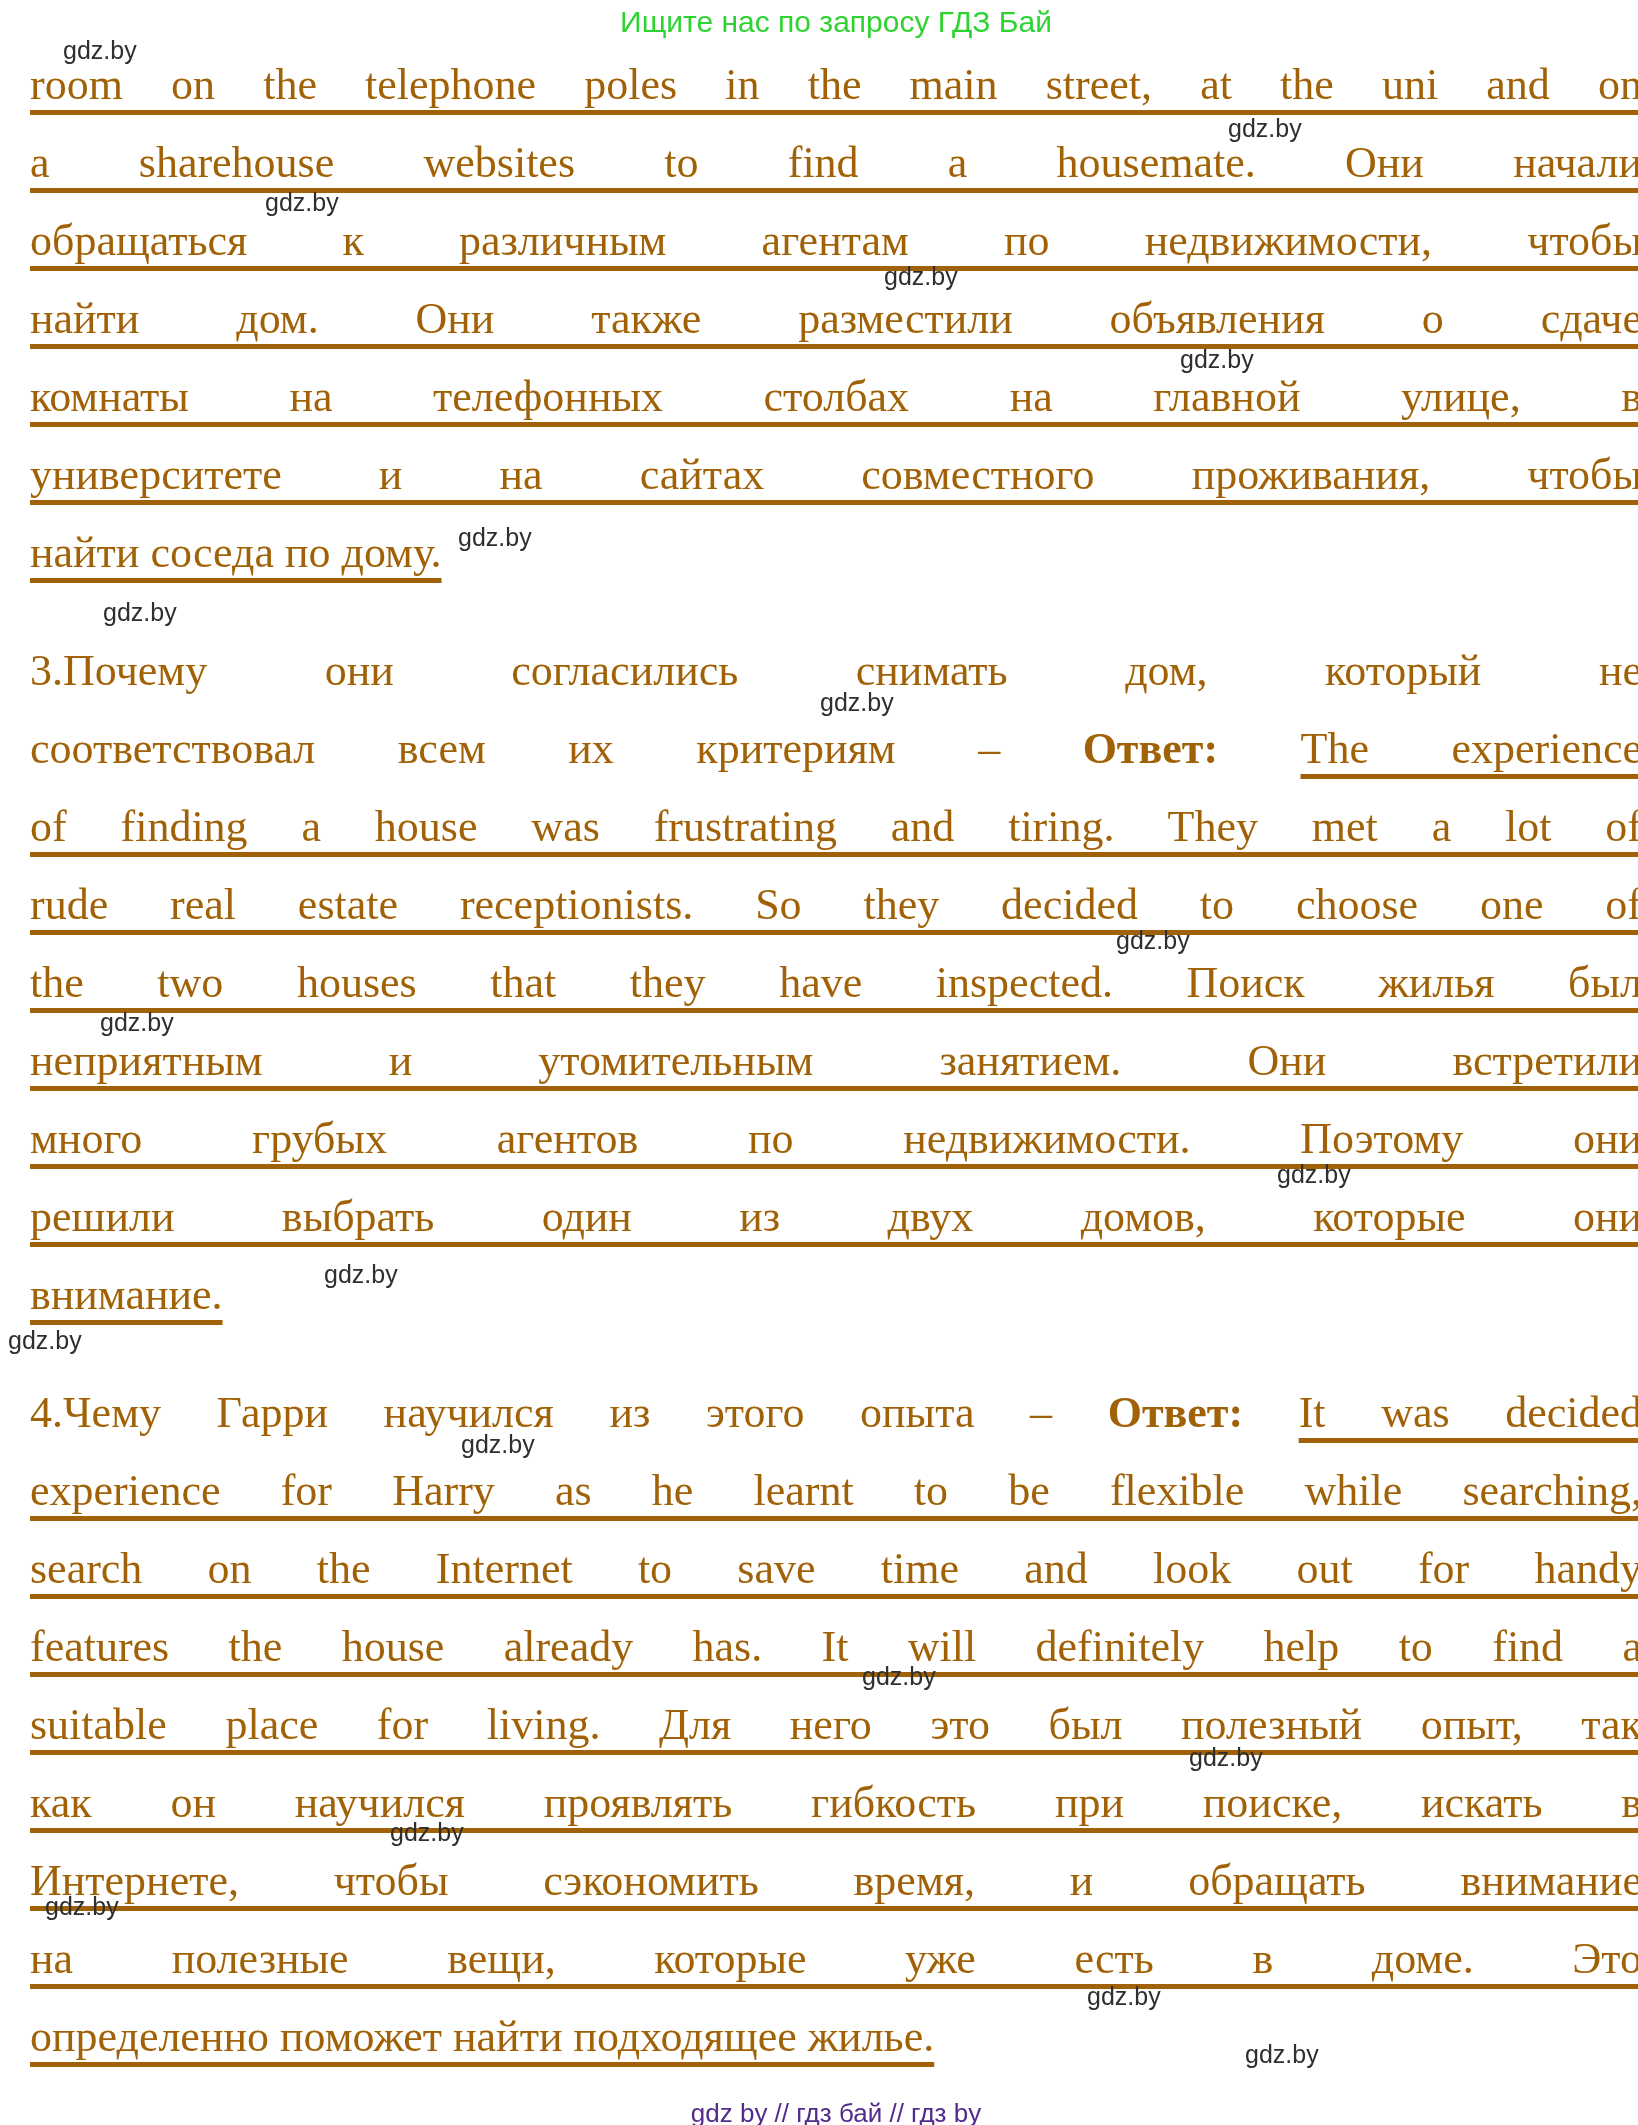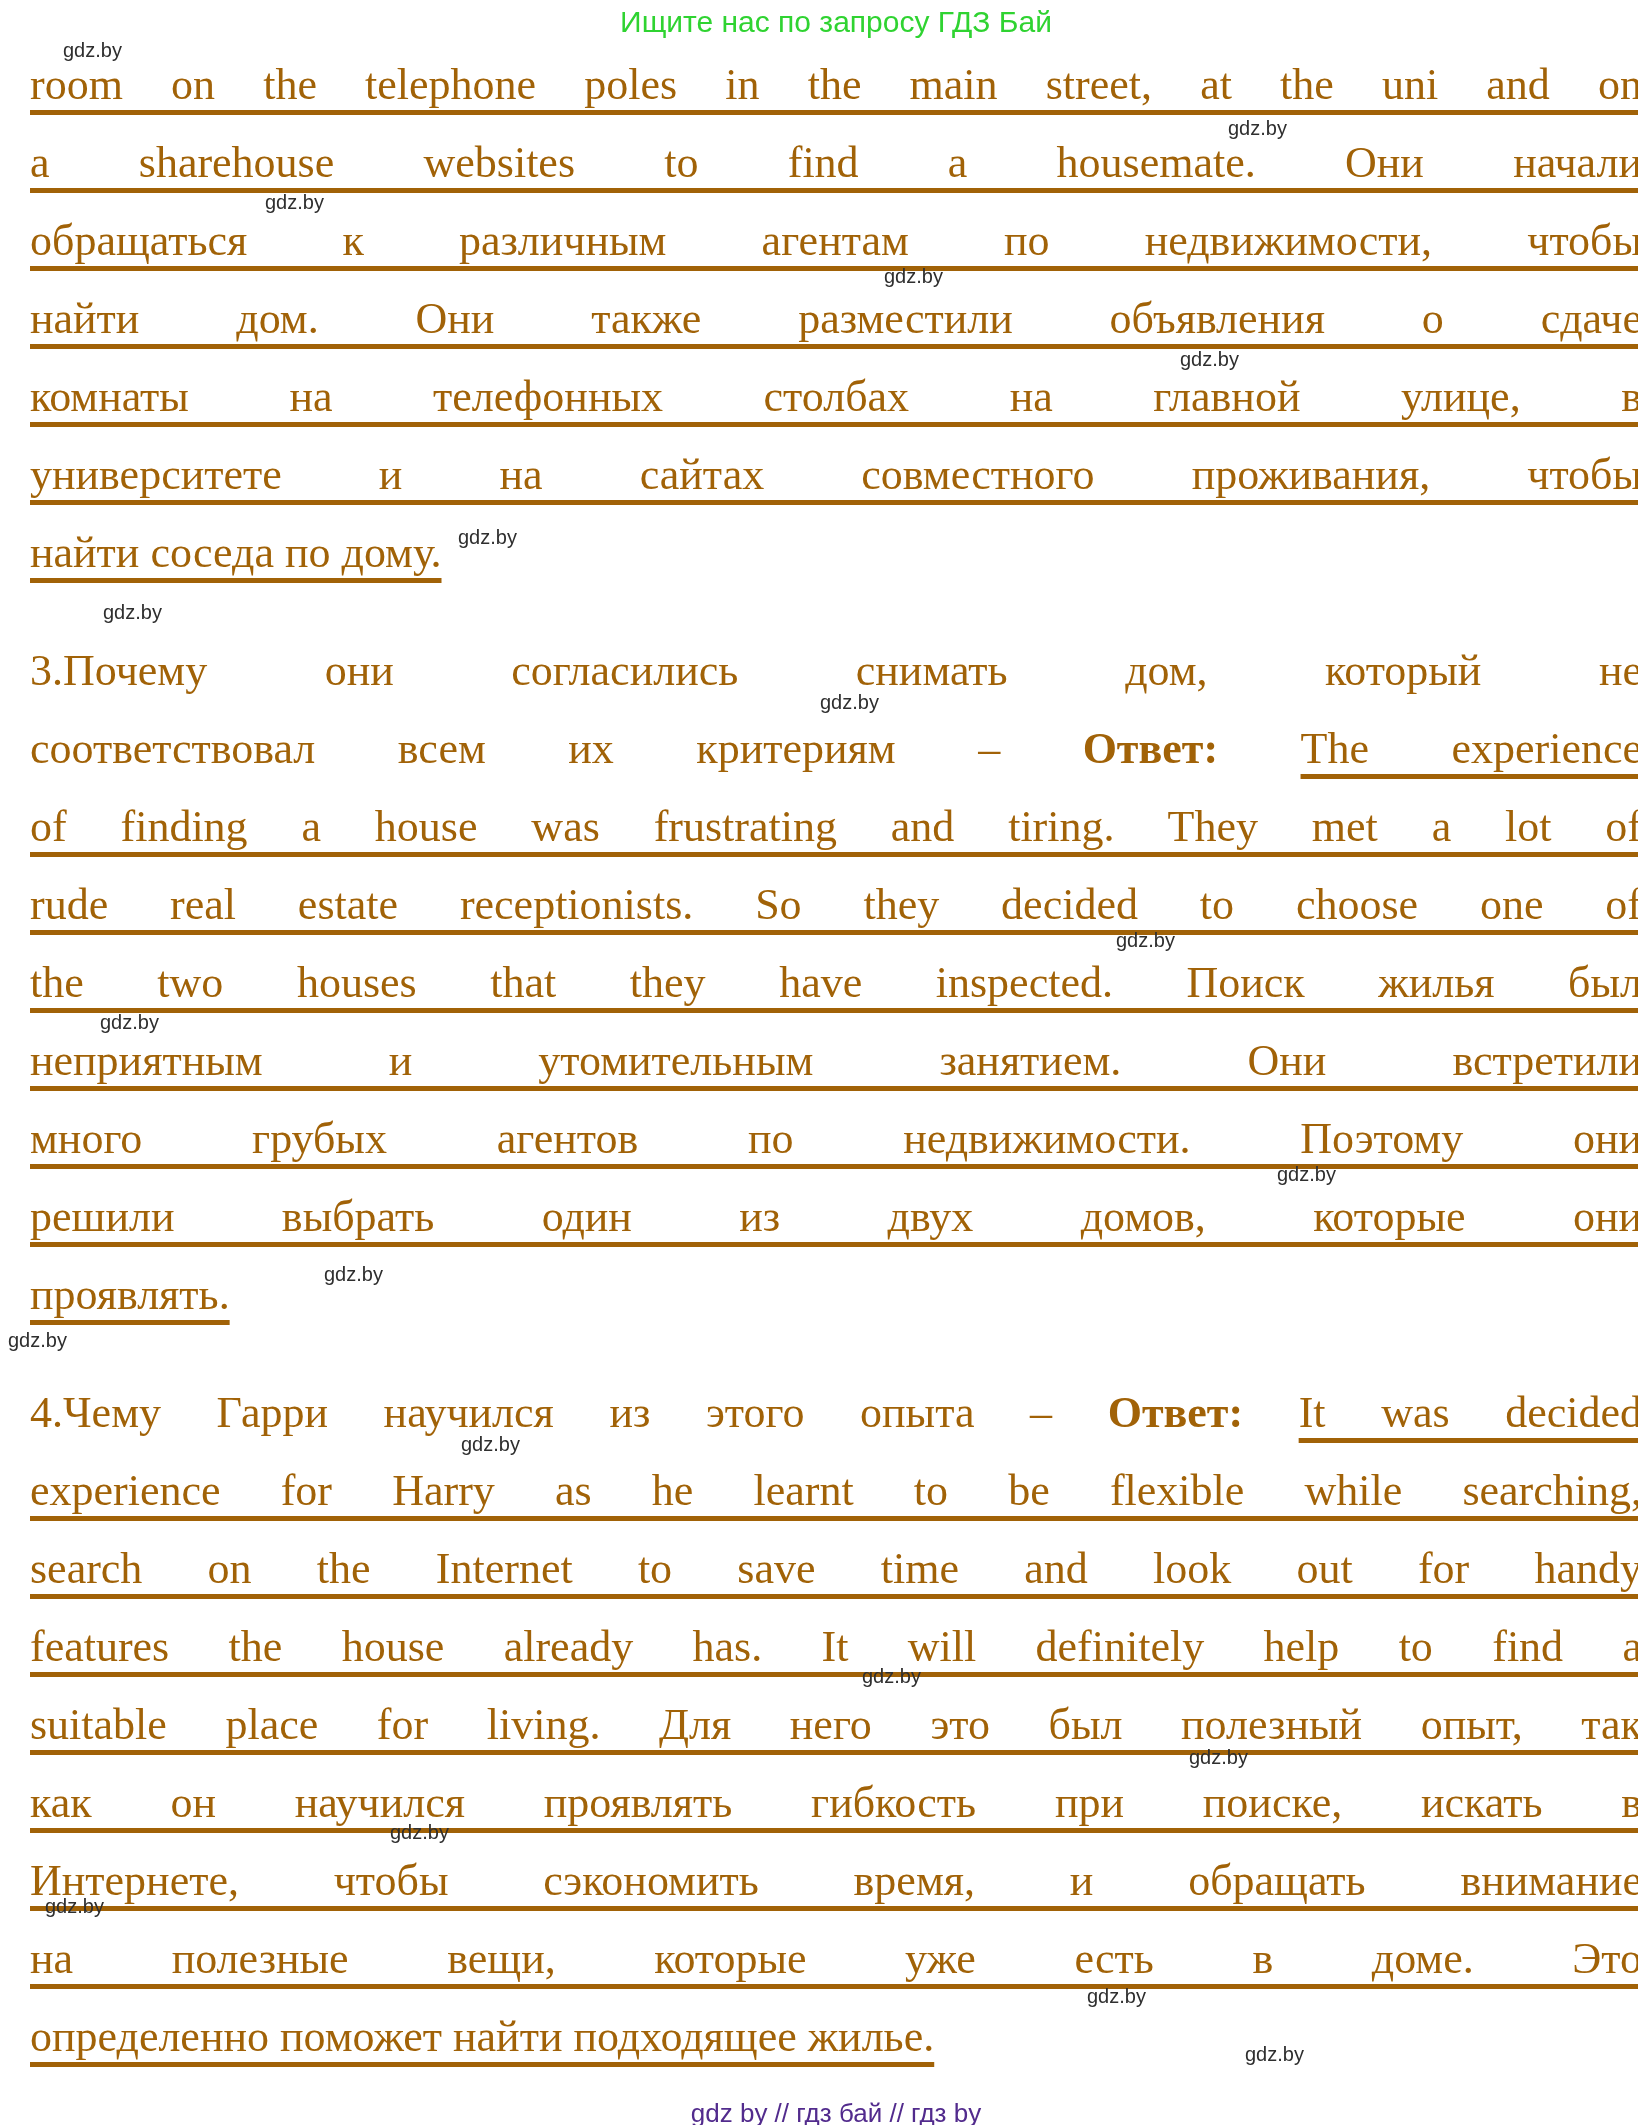--- a/index.html
+++ b/index.html
@@ -40,21 +40,21 @@
   .seg-b { font-weight: bold; }
   .seg-u {
     text-decoration: underline;
     text-decoration-thickness: 5px;
     text-underline-offset: 11px;
     text-decoration-skip-ink: none;
   }
   .wm {
     position: absolute;
     font-family: "Liberation Sans", "DejaVu Sans", sans-serif;
-    font-size: 20px;
+    font-size: 25px;
     line-height: 20px;
     white-space: nowrap;
   }
   .footer {
     position: absolute;
     top: 2086px; left: 0;
     width: 100%;
     text-align: center;
     font-family: "Liberation Sans", "DejaVu Sans", sans-serif;
     font-size: 26px;
@@ -79,21 +79,21 @@
       </div>
       <div class="para">
         <div class="line"><span class="seg-p">3.Почему они согласились снимать дом, который не</span></div>
         <div class="line"><span class="seg-p">соответствовал всем их критериям – </span><span class="seg-b">Ответ: </span><span class="seg-u">The experience</span></div>
         <div class="line"><span class="seg-u">of finding a house was frustrating and tiring. They met a lot of</span></div>
         <div class="line"><span class="seg-u">rude real estate receptionists. So they decided to choose one of</span></div>
         <div class="line"><span class="seg-u">the two houses that they have inspected. Поиск жилья был</span></div>
         <div class="line"><span class="seg-u">неприятным и утомительным занятием. Они встретили</span></div>
         <div class="line"><span class="seg-u">много грубых агентов по недвижимости. Поэтому они</span></div>
         <div class="line"><span class="seg-u">решили выбрать один из двух домов, которые они</span></div>
-        <div class="line left"><span class="seg-u">проявлять.</span></div>
+        <div class="line left"><span class="seg-u">внимание.</span></div>
       </div>
       <div class="para">
         <div class="line"><span class="seg-p">4.Чему Гарри научился из этого опыта – </span><span class="seg-b">Ответ: </span><span class="seg-u">It was decided</span></div>
         <div class="line"><span class="seg-u">experience for Harry as he learnt to be flexible while searching,</span></div>
         <div class="line"><span class="seg-u">search on the Internet to save time and look out for handy</span></div>
         <div class="line"><span class="seg-u">features the house already has. It will definitely help to find a</span></div>
         <div class="line"><span class="seg-u">suitable place for living. Для него это был полезный опыт, так</span></div>
         <div class="line"><span class="seg-u">как он научился проявлять гибкость при поиске, искать в</span></div>
         <div class="line"><span class="seg-u">Интернете, чтобы сэкономить время, и обращать внимание</span></div>
         <div class="line"><span class="seg-u">на полезные вещи, которые уже есть в доме. Это</span></div>

